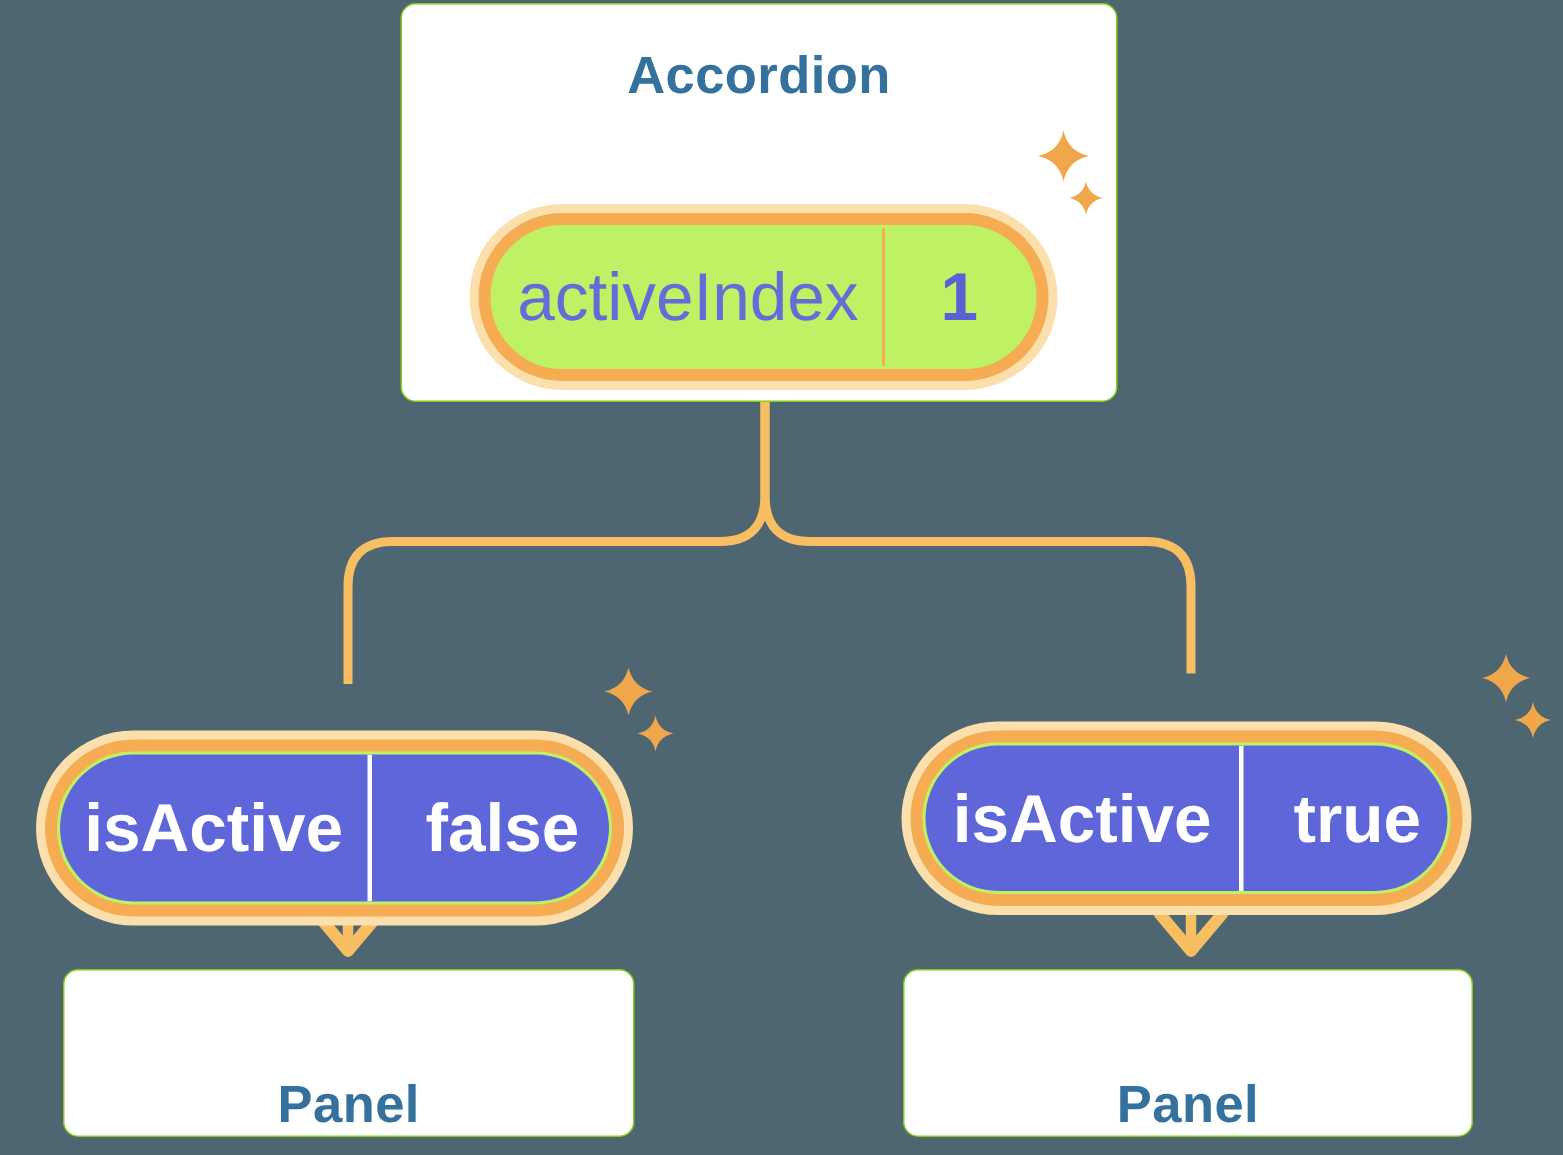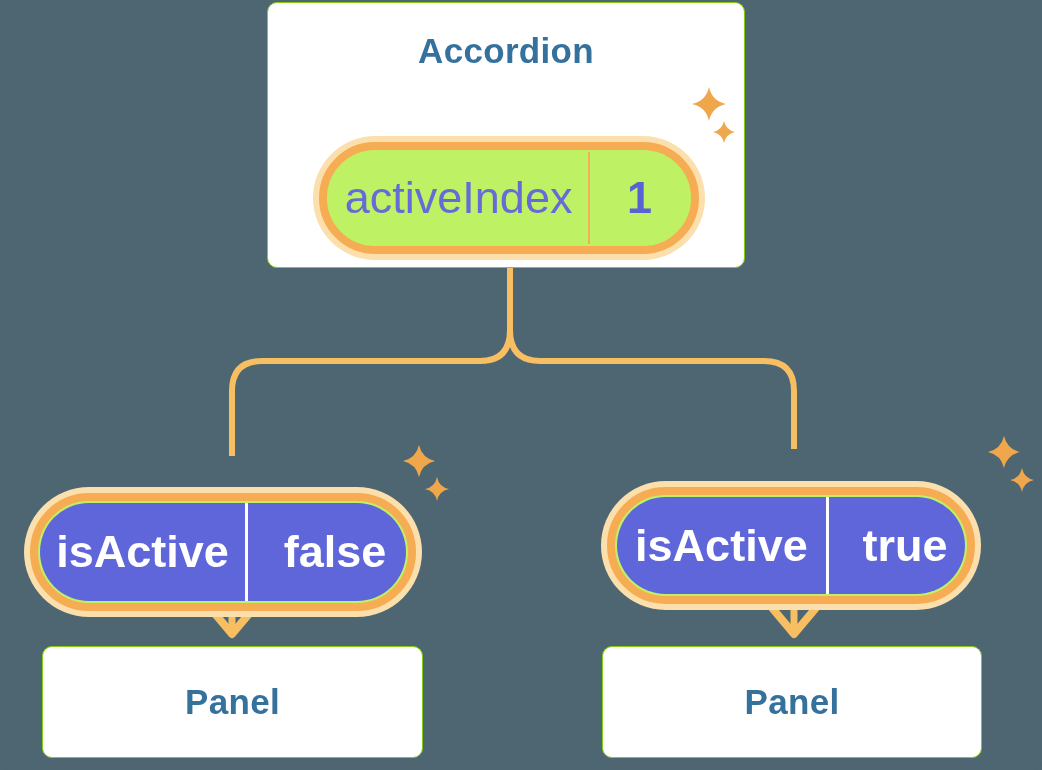--- a/index.html
+++ b/index.html
@@ -76,21 +76,21 @@
   .divider-white { width: 3px; background: #FFFFFF; }
 
   .state-pill-left  { left: 30px;  top: 458px; width: 386px; height: 118px; }
   .state-pill-left .seg-name { width: 56%; }
   .state-pill-right { left: 607px; top: 452px; width: 368px; height: 117px; }
   .state-pill-right .seg-name { width: 60%; }
 
   
   .panel-card {
     display: flex;
-    align-items: center;
+    align-items: flex-end;
     justify-content: center;
     font-size: 35px;
     font-weight: 600;
     color: #35719D;
     letter-spacing: 0.3px;
   }
   .panel-card-left  { left: 42px;  top: 646px; width: 381px; height: 112px; }
   .panel-card-right { left: 602px; top: 646px; width: 380px; height: 112px; }
 </style>
 </head>

